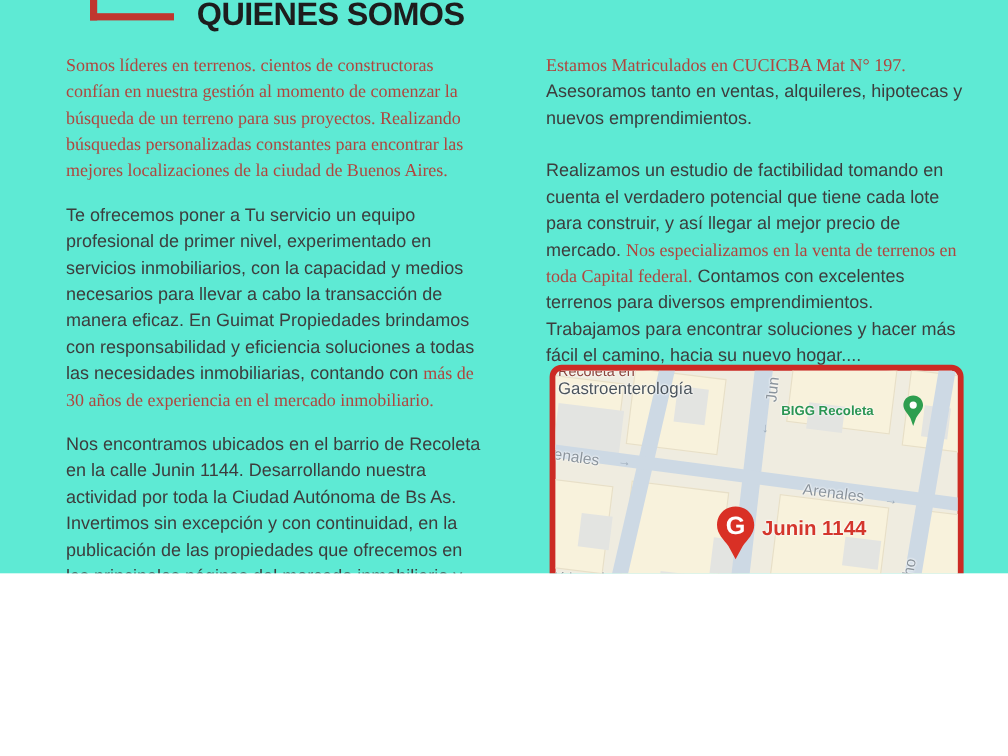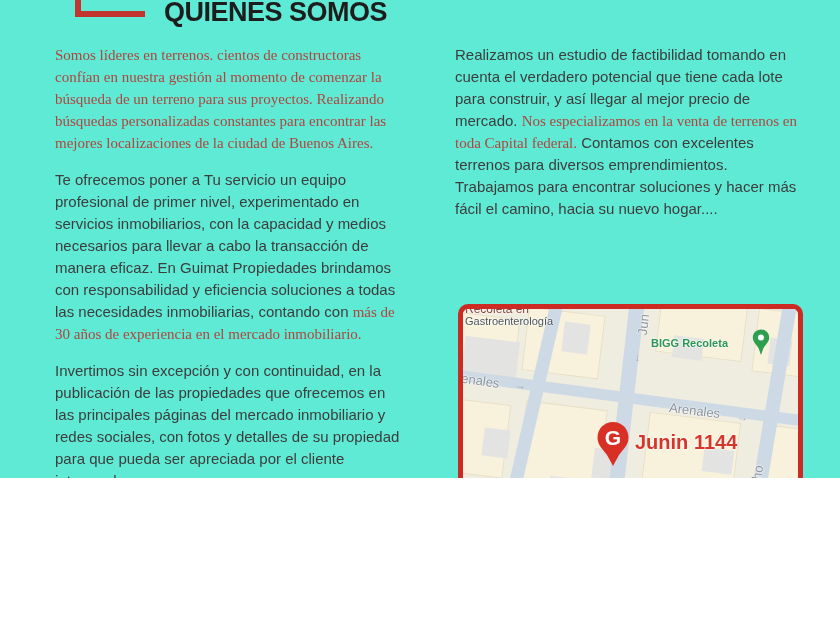--- a/index.html
+++ b/index.html
@@ -26,42 +26,44 @@
   .map{position:absolute;left:458px;top:304px;width:335px;height:309px;
        border:5px solid #cc2b24;border-radius:10px;background:#efece0;overflow:hidden;}
   .map *{position:absolute;}
   .blk{background:#f8f2dc;border:1px solid #e7dfc8;transform:rotate(7deg);}
   .bld{background:#e3e4e1;transform:rotate(7deg);}
   .street{background:#cdd9e4;}
   .mlabel{font-size:13px;color:#8b949c;white-space:nowrap;
           text-shadow:0 0 2px #fff,0 0 2px #fff;}
   .poi{white-space:nowrap;text-shadow:0 0 2px #fff,0 0 2px #fff;}
   .arrow{font-size:11px;color:#9fadbb;}
-  .mk-label{font-size:20px;font-weight:bold;color:#d4362c;white-space:nowrap;
+  .mk-label{font-size:17px;font-weight:bold;color:#d4362c;white-space:nowrap;
             text-shadow:0 0 2px #fff,0 0 2px #fff;text-align:right;}
 </style>
 </head>
 <body>
 
 <div class="page">
 
   <div class="logo">
     <div class="v"></div>
     <div class="h"></div>
   </div>
 
   <div class="title">QUIENES SOMOS</div>
 
   <div class="col col-left">
     <p><span class="red">Somos líderes en terrenos. cientos de constructoras confían en nuestra gestión al momento de comenzar la búsqueda de un terreno para sus proyectos. Realizando búsquedas personalizadas constantes para encontrar las mejores localizaciones de la ciudad de Buenos Aires.</span></p>
     <p><span>Te ofrecemos poner a Tu servicio un equipo profesional de primer nivel, experimentado en servicios inmobiliarios, con la capacidad y medios necesarios para llevar a cabo la transacción de manera eficaz. En Guimat Propiedades brindamos con responsabilidad y eficiencia soluciones a todas las necesidades inmobiliarias, contando con </span><span class="red">más de 30 años de experiencia en el mercado inmobiliario.</span></p>
+    <p class="tight">Nos encontramos ubicados en el barrio de Recoleta en la calle Junin 1144. Desarrollando nuestra actividad por toda la Ciudad Autónoma de Bs As.</p>
     <p class="tight">Invertimos sin excepción y con continuidad, en la publicación de las propiedades que ofrecemos en las principales páginas del mercado inmobiliario y redes sociales, con fotos y detalles de su propiedad para que pueda ser apreciada por el cliente interesado.</p>
   </div>
 
   <div class="col col-right">
+    <p class="first"><span class="red">Estamos Matriculados en CUCICBA Mat N° 197.</span><span> Asesoramos tanto en ventas, alquileres, hipotecas y nuevos emprendimientos.</span></p>
     <p><span>Realizamos un estudio de factibilidad tomando en cuenta el verdadero potencial que tiene cada lote para construir, y así llegar al mejor precio de mercado. </span><span class="red">Nos especializamos en la venta de terrenos en toda Capital federal.</span><span>  Contamos con excelentes terrenos para diversos emprendimientos. Trabajamos para encontrar soluciones y hacer más fácil el camino, hacia su nuevo hogar....</span></p>
   </div>
 
   <div class="map">
 
     <div class="blk" style="left:-18px;top:6px;width:70px;height:60px;"></div>
     <div class="blk" style="left:62px;top:2px;width:75px;height:62px;"></div>
     <div class="blk" style="left:195px;top:-6px;width:85px;height:52px;"></div>
     <div class="blk" style="left:292px;top:2px;width:55px;height:62px;"></div>
     <div class="blk" style="left:-20px;top:92px;width:62px;height:72px;"></div>
@@ -103,21 +105,21 @@
 
     <span class="mlabel" style="left:170px;top:8px;transform:rotate(-84deg);">Jun</span>
     <span class="mlabel" style="left:131px;top:294px;transform:rotate(-84deg);">ín</span>
     <span class="mlabel" style="left:-6px;top:64px;transform:rotate(8deg);">renales</span>
     <span class="mlabel" style="left:206px;top:94px;transform:rotate(7deg);">Arenales</span>
     <span class="mlabel" style="left:255px;top:168px;width:75px;transform:rotate(-80deg);">Ayacucho</span>
     <span class="mlabel" style="left:282px;top:294px;transform:rotate(-80deg);">o</span>
     <span class="mlabel" style="left:310px;top:233px;transform:rotate(2deg);">Av.</span>
 
     <span class="poi" style="left:2px;top:-7px;font-size:12px;color:#8a443c;">Recoleta en</span>
-    <span class="poi" style="left:2px;top:6px;font-size:11px;color:#4c555d;">Gastroenterología</span>
+    <span class="poi" style="left:2px;top:6px;font-size:14px;color:#4c555d;">Gastroenterología</span>
     <span class="poi" style="left:188px;top:28px;font-size:11px;font-weight:bold;color:#2b9553;">BIGG Recoleta</span>
     <span class="poi" style="left:-4px;top:168px;font-size:13.5px;color:#4c555d;">bal Contamos</span>
     <span class="poi" style="left:-4px;top:167px;font-size:11px;color:#6d757c;">ñá hoy el</span>
     <span class="poi" style="left:-4px;top:197px;font-size:11px;color:#6d757c;">o que soñás</span>
     <span class="poi" style="left:196px;top:255px;font-size:14px;color:#dc9128;">Genesin</span>
 
     <svg style="left:289px;top:20px;" width="18" height="27" viewBox="0 0 18 27">
       <path d="M9 0.5 C4.3 0.5 0.8 4.1 0.8 8.6 C0.8 12.9 4.2 15.4 6.6 19.3 L9 26 L11.4 19.3 C13.8 15.4 17.2 12.9 17.2 8.6 C17.2 4.1 13.7 0.5 9 0.5 Z" fill="#2e9e4f"></path>
       <circle cx="9" cy="8.6" r="3" fill="#ffffff"></circle>
     </svg>

